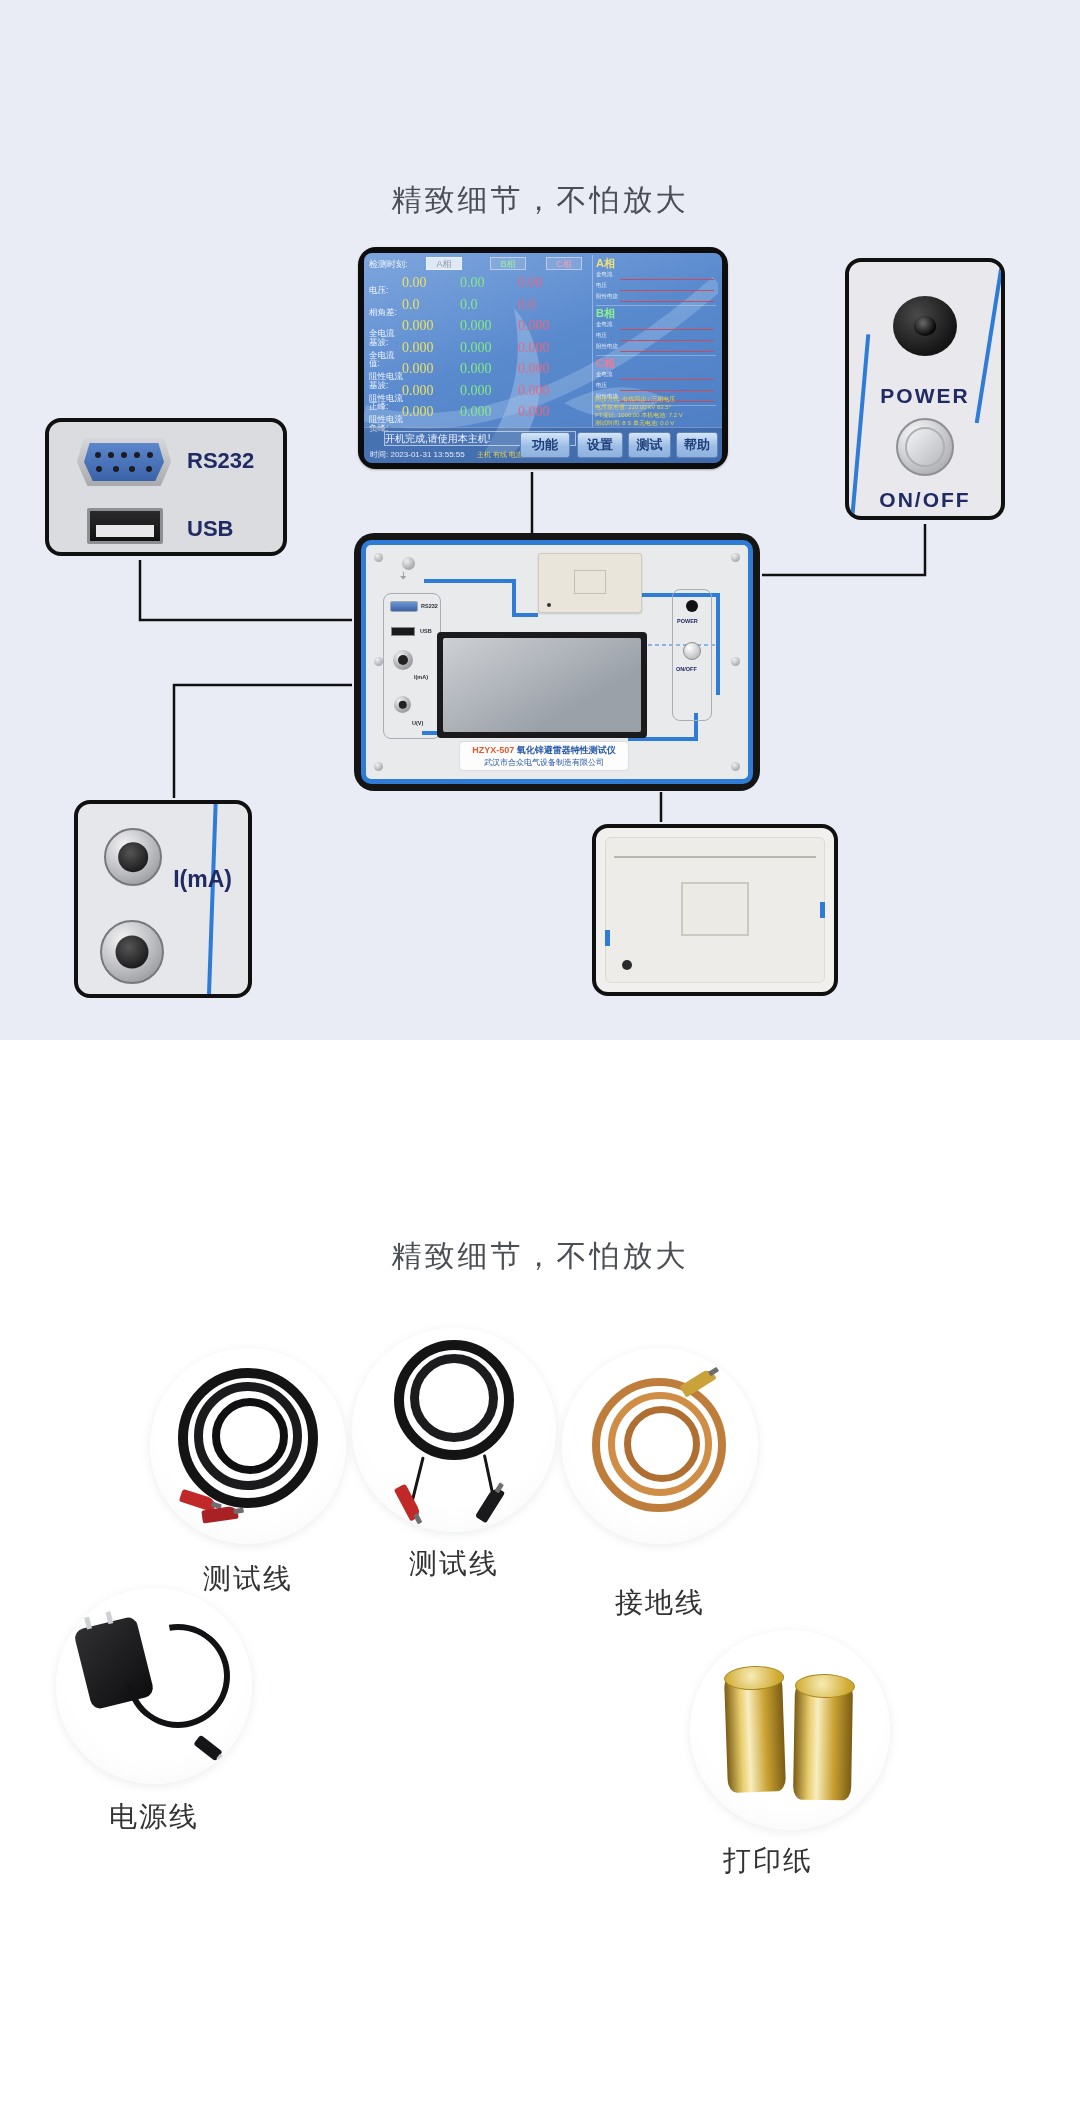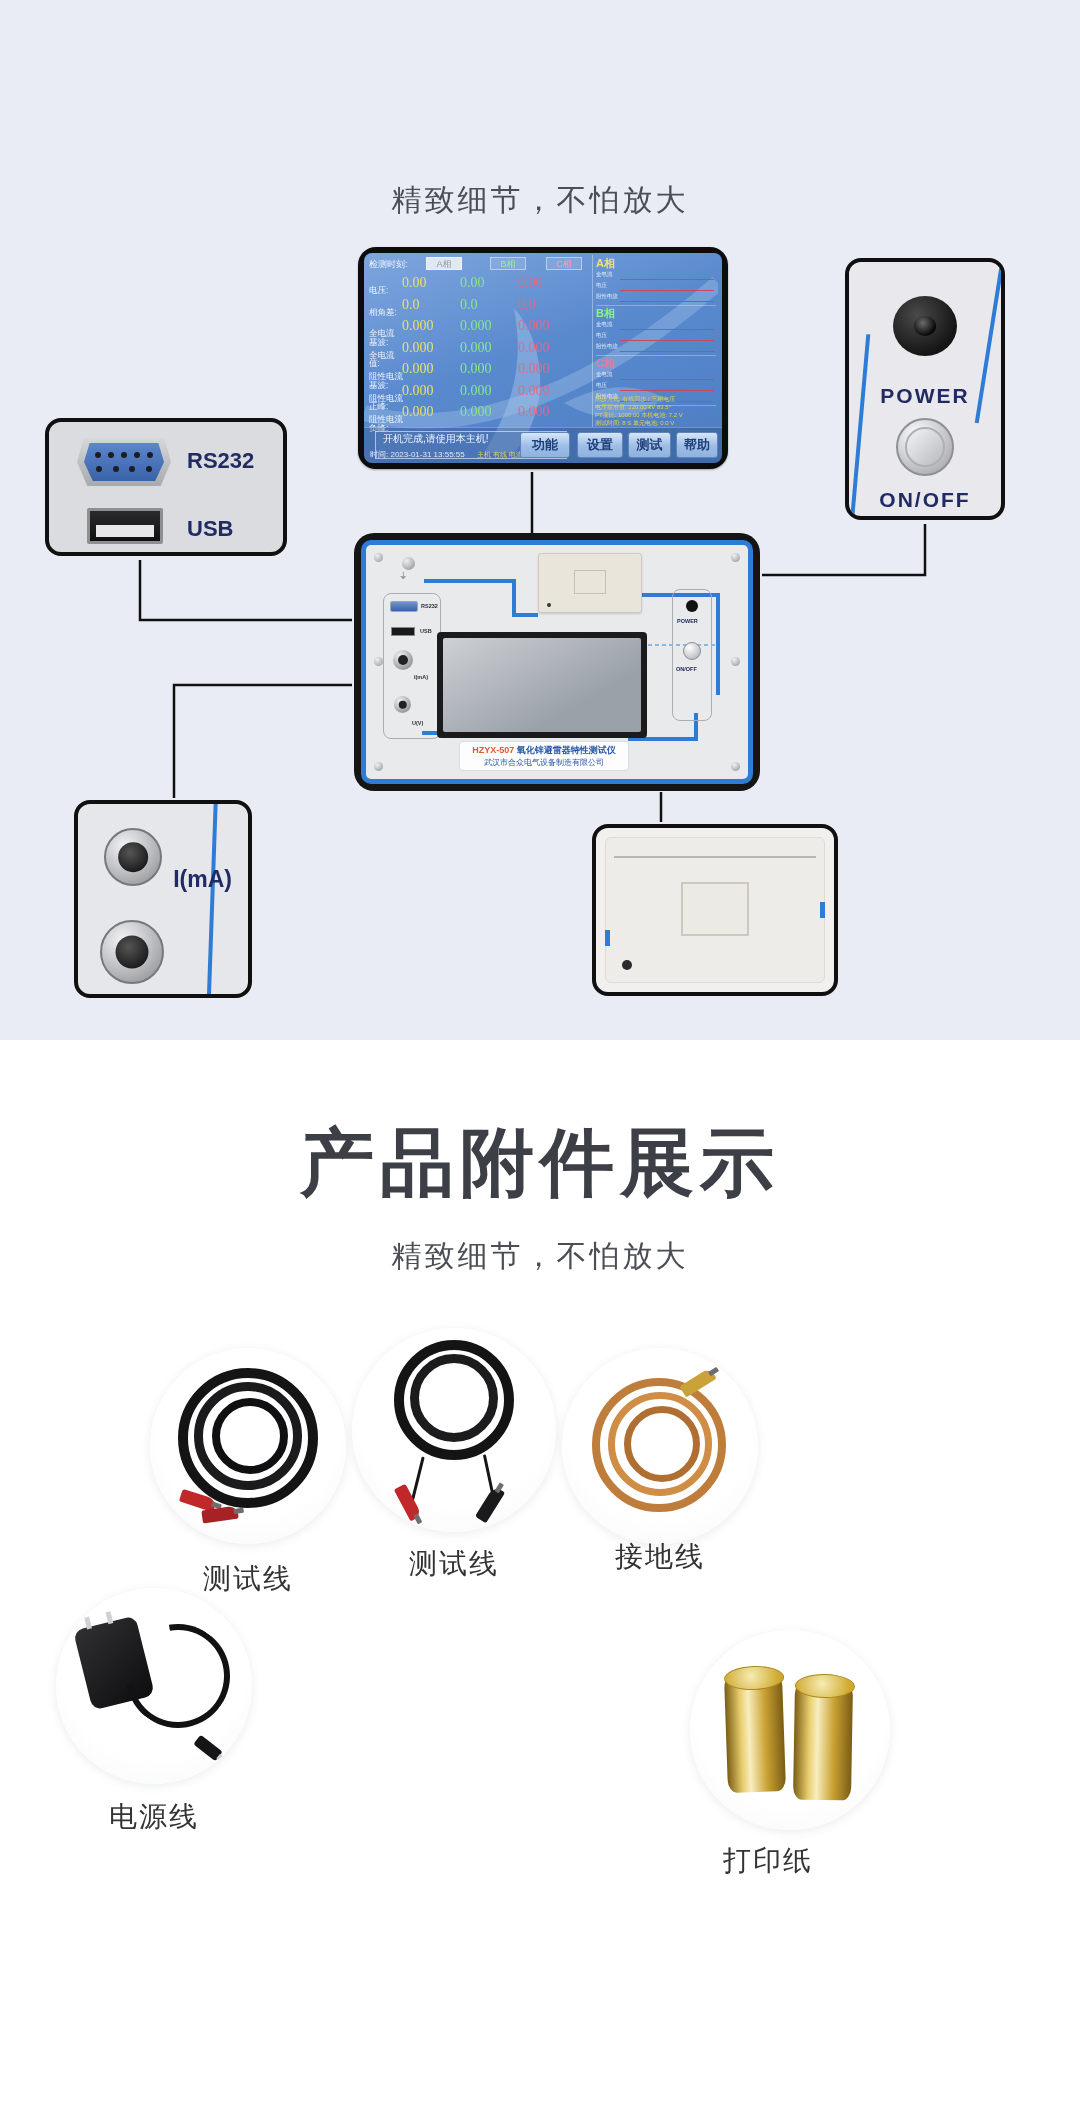--- a/index.html
+++ b/index.html
@@ -37,21 +37,21 @@
   .lcd-side{position:absolute;left:228px;right:3px;top:2px;bottom:36px;border-left:1px solid rgba(255,255,255,.35);padding:1px 3px;}
   .phase{border-bottom:1px solid rgba(255,255,255,.3);padding-bottom:1px;}
   .phase .pt{font-size:11px;font-weight:bold;}
   .phase.pa .pt{color:#ece27a;}
   .phase.pb .pt{color:#8ef08e;}
   .phase.pc .pt{color:#f07a94;}
   .prow{position:relative;height:11px;font-size:5.5px;color:#e8eef8;}
   .prow::after{content:'';position:absolute;left:24px;right:2px;bottom:2px;height:1px;background:#c84a5e;}
   .lcd-status{position:absolute;left:2px;right:2px;bottom:0;font-size:6px;line-height:1.35;color:#e6d34c;}
   .lcd-foot{position:absolute;left:0;right:0;bottom:0;height:36px;background:rgba(18,40,88,.22);border-top:1px solid rgba(255,255,255,.28);}
-  .msgbox{position:absolute;left:11px;top:3px;width:192px;height:28px;border:1px solid rgba(255,255,255,.55);background:rgba(90,130,195,.35);color:#f2f6fd;font-size:10px;line-height:13px;padding-left:7px;}
+  .msgbox{position:absolute;left:20px;top:3px;width:192px;height:15px;border:1px solid rgba(255,255,255,.55);background:rgba(90,130,195,.35);color:#f2f6fd;font-size:10px;line-height:13px;padding-left:0;}
   .timeline{position:absolute;left:6px;top:21px;font-size:8px;color:#dfe8f6;}
   .inds{margin-left:10px;color:#e6d34c;font-size:7px;}
   .fbtn{position:absolute;top:4px;height:26px;border:1px solid #5f84b8;border-radius:3px;background:linear-gradient(180deg,#d6e6f8,#9dbde6 55%,#8fb2de);color:#1e3f7a;font-weight:bold;font-size:13px;display:flex;align-items:center;justify-content:center;}
   .fb0{left:156px;width:50px;} .fb1{left:213px;width:46px;} .fb2{left:264px;width:43px;} .fb3{left:312px;width:42px;}
 
   
   .callout{position:absolute;border:4.5px solid #101010;border-radius:16px;}
   .power-callout{left:845px;top:258px;width:160px;height:262px;background:#e9e9ed;overflow:hidden;}
   .power-callout .accent-r{position:absolute;right:10px;top:-8px;width:3.5px;height:170px;background:var(--accent);transform:rotate(9deg);}
   .power-callout .accent-l{position:absolute;left:9px;bottom:-8px;width:3.5px;height:190px;background:var(--accent);transform:rotate(5deg);}
@@ -344,21 +344,20 @@
 
         <div class="dev-label">
           <div class="l1"><span class="mod">HZYX-507</span> <span>氧化锌避雷器特性测试仪</span></div>
           <div class="l2">武汉市合众电气设备制造有限公司</div>
         </div>
       </div>
     </div>
   </div>
 
   <div class="sec2">
-    <div class="big-title" style="top:74px;">产品附件展示</div>
     <div class="sub-title" style="top:196px;">精致细节，不怕放大</div>
 
     <div class="circ" style="left:150px;top:308px;width:196px;height:196px;">
       <div class="ring" style="left:28px;top:20px;width:140px;height:140px;border-width:10px;border-color:#141414;"></div>
       <div class="ring" style="left:44px;top:34px;width:108px;height:108px;border-width:9px;border-color:#1b1b1d;"></div>
       <div class="ring" style="left:62px;top:50px;width:76px;height:76px;border-width:8px;border-color:#101012;"></div>
       <div class="clip" style="left:30px;top:146px;background:#c0282a;transform:rotate(18deg);"></div>
       <div class="clip" style="left:52px;top:160px;background:#a82124;transform:rotate(-8deg);"></div>
     </div>
     <div class="acc-label" style="left:150px;top:520px;width:196px;">测试线</div>
@@ -372,21 +371,21 @@
       <div class="clip" style="left:120px;top:170px;background:#1a1a1c;transform:rotate(-58deg);"></div>
     </div>
     <div class="acc-label" style="left:352px;top:505px;width:204px;">测试线</div>
 
     <div class="circ" style="left:562px;top:308px;width:196px;height:196px;">
       <div class="ring" style="left:30px;top:30px;width:134px;height:134px;border-width:8px;border-color:#bf7d3c;"></div>
       <div class="ring" style="left:46px;top:44px;width:104px;height:104px;border-width:7px;border-color:#cf8d46;"></div>
       <div class="ring" style="left:62px;top:58px;width:76px;height:76px;border-width:7px;border-color:#b06f32;"></div>
       <div class="clip" style="left:118px;top:28px;background:#c9a23a;transform:rotate(-32deg);"></div>
     </div>
-    <div class="acc-label" style="left:562px;top:498px;width:196px;">接地线</div>
+    <div class="acc-label" style="left:562px;top:544px;width:196px;">接地线</div>
 
     <div class="circ" style="left:56px;top:548px;width:196px;height:196px;">
       <div class="adapter"></div>
       <div class="acable"></div>
       <div class="atip"></div>
     </div>
     <div class="acc-label" style="left:56px;top:758px;width:196px;">电源线</div>
 
     <div class="circ" style="left:690px;top:590px;width:200px;height:200px;">
       <div class="roll" style="left:36px;top:44px;transform:rotate(-2deg);"></div>

